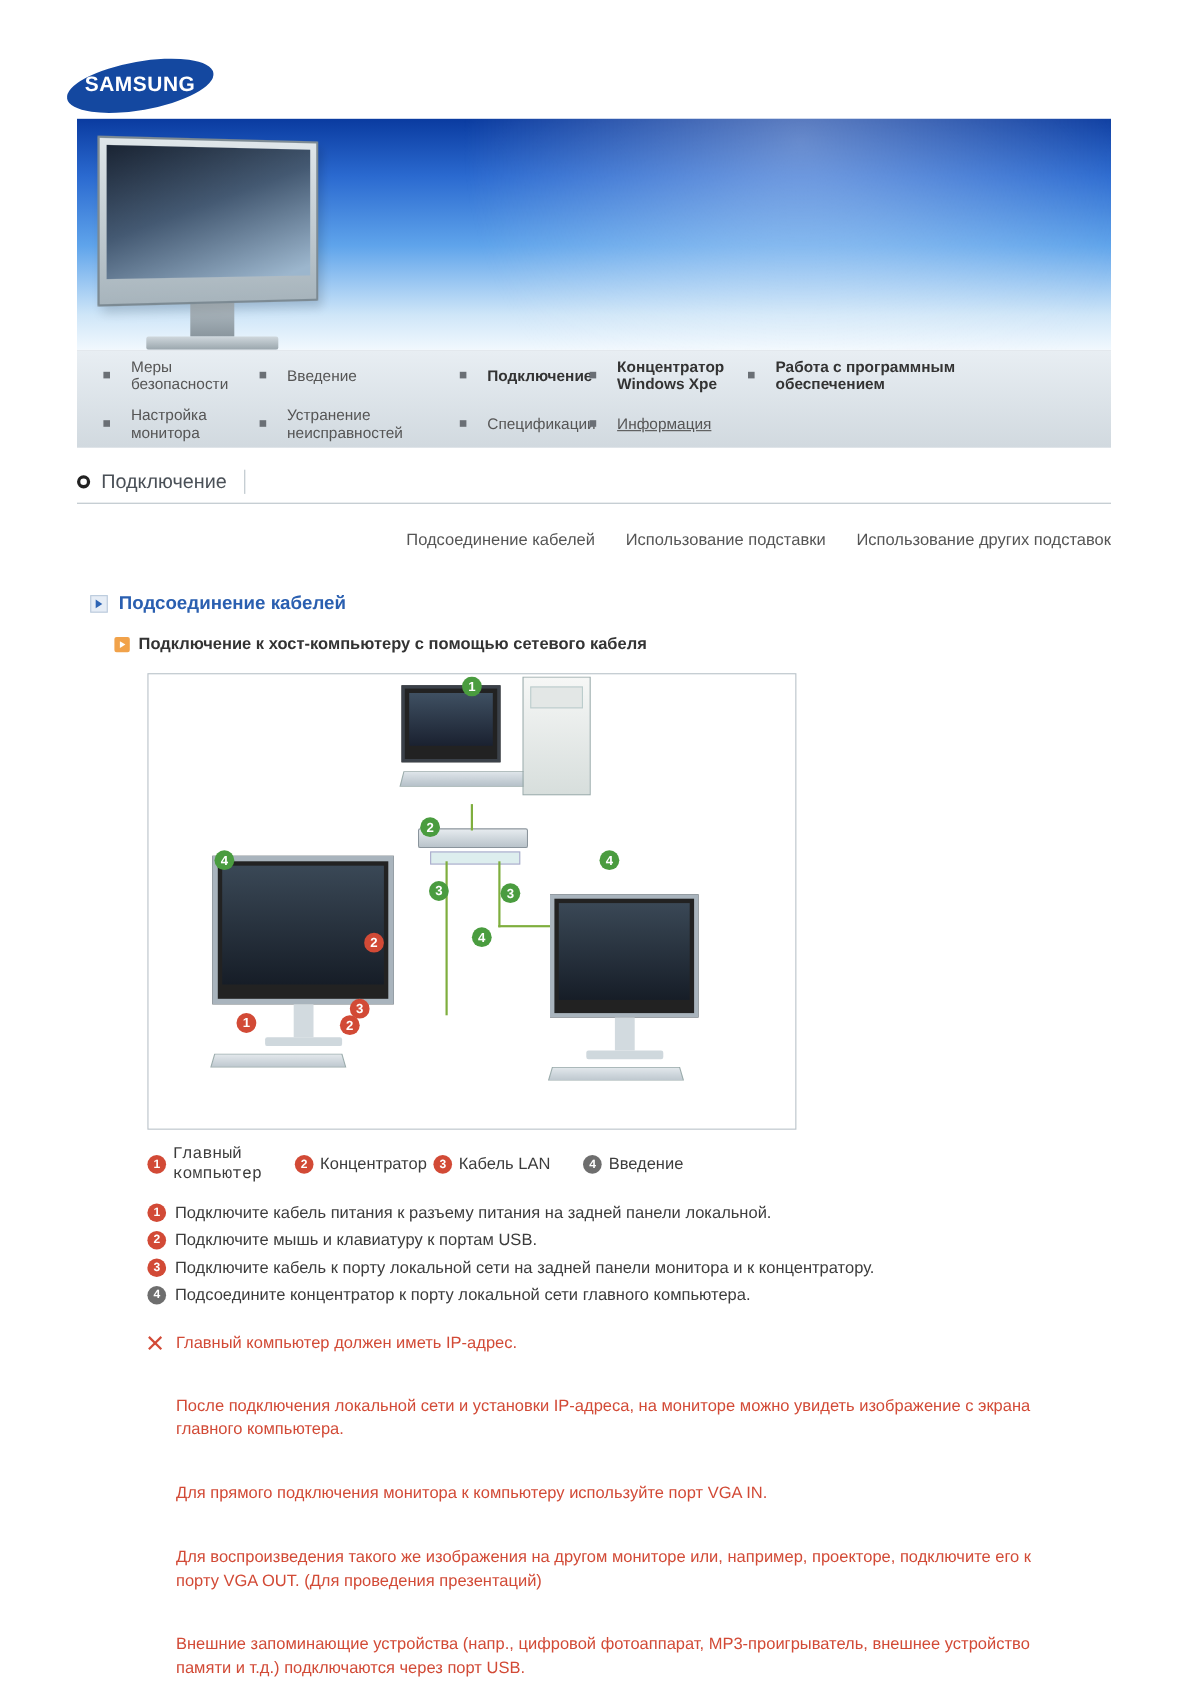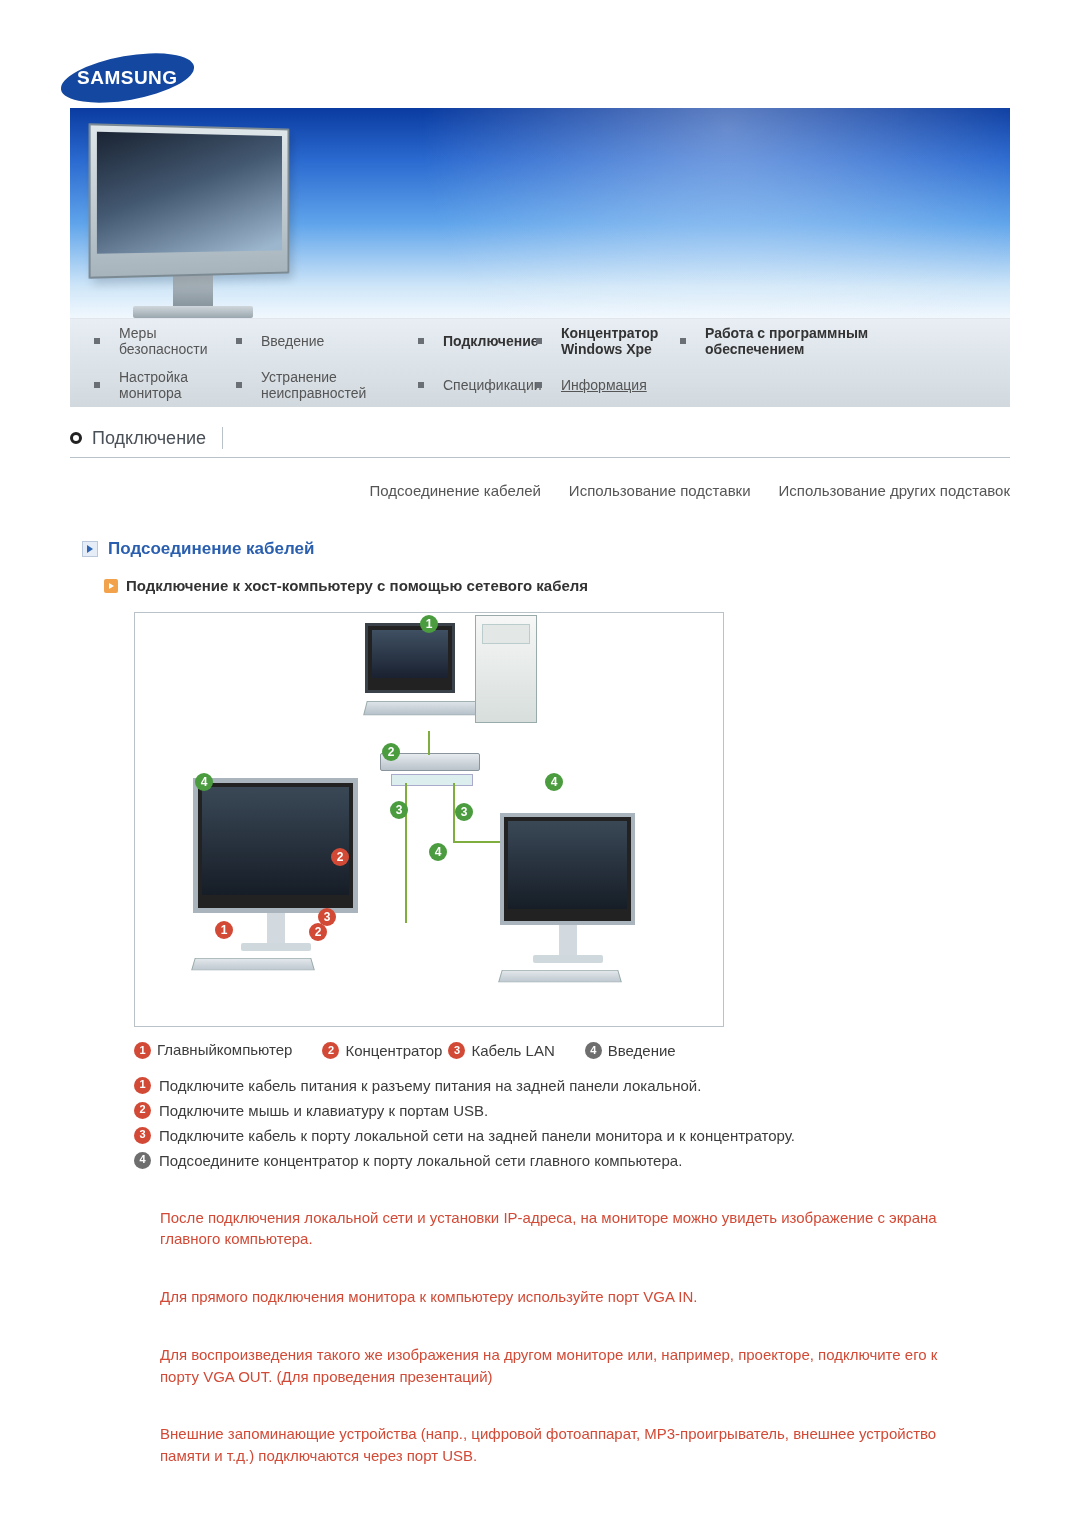--- a/index.html
+++ b/index.html
@@ -90,21 +90,21 @@
   .nb1 { left:285px; top:2px; } .nb2a { left:247px; top:130px; } .nb3a { left:255px; top:188px; }
   .nb4a { left:60px; top:160px; } .nb4b { left:410px; top:160px; } .nb4c { left:294px; top:230px; }
   .nb2b { left:196px; top:235px; } .nb3b { left:183px; top:295px; } .nb3c { left:320px; top:190px; }
   .nb1b { left:80px; top:308px; } .nb2c { left:174px; top:310px; }
 
   
   .legend { display:flex; align-items:center; gap:6px; margin:14px 0 16px 64px; font-size:15px; color:#3c3c3c; }
   .legend .col { display:flex; align-items:center; gap:6px; }
   .legend .num { width:17px; height:17px; border-radius:50%; color:#fff; font-size:11px; font-weight:bold; display:flex; align-items:center; justify-content:center; flex:0 0 17px; }
   .n1 { background:#d24a36; } .n2 { background:#d24a36; } .n3 { background:#d24a36; } .n4 { background:#6e6e6e; }
-  .legend .two { display:flex; flex-direction:row; line-height:1.15; }
+  .legend .two { display:flex; flex-direction:column; line-height:1.15;font-family:Liberation Mono, monospace; }
   .legend .sp { width:18px; }
 
   
   .blist { margin-left:64px; margin-bottom:22px; }
   .blist .row { display:flex; align-items:flex-start; gap:8px; margin:4px 0; font-size:15px; color:#3c3c3c; line-height:1.4; }
   .blist .row .num { margin-top:2px; }
 
   
   .notes { margin-left:64px; width:820px; }
   .notes .first { display:flex; gap:12px; align-items:flex-start; color:#d24a36; margin-bottom:18px; }
@@ -280,19 +280,23 @@
         <span class="num" style="width:17px;height:17px;border-radius:50%;background:#d24a36;color:#fff;font-size:11px;font-weight:bold;display:flex;align-items:center;justify-content:center;flex:0 0 17px;">3</span>
         <span>Подключите кабель к порту локальной сети на задней панели монитора и к концентратору.</span>
       </div>
     <div class="row">
         <span class="num" style="width:17px;height:17px;border-radius:50%;background:#6e6e6e;color:#fff;font-size:11px;font-weight:bold;display:flex;align-items:center;justify-content:center;flex:0 0 17px;">4</span>
         <span>Подсоедините концентратор к порту локальной сети главного компьютера.</span>
       </div>
   </div>
 
   <div class="notes">
+    <div class="first">
+        <span class="x-icon"></span>
+        <span>Главный компьютер должен иметь IP-адрес.</span>
+      </div>
     <p>После подключения локальной сети и установки IP-адреса, на мониторе можно увидеть изображение с экрана главного компьютера.</p>
     <p>Для прямого подключения монитора к компьютеру используйте порт VGA IN.</p>
     <p>Для воспроизведения такого же изображения на другом мониторе или, например, проекторе, подключите его к порту VGA OUT. (Для проведения презентаций)</p>
     <p>Внешние запоминающие устройства (напр., цифровой фотоаппарат, MP3-проигрыватель, внешнее устройство памяти и т.д.) подключаются через порт USB.</p>
   </div>
 
 </div>
 
 </body></html>

